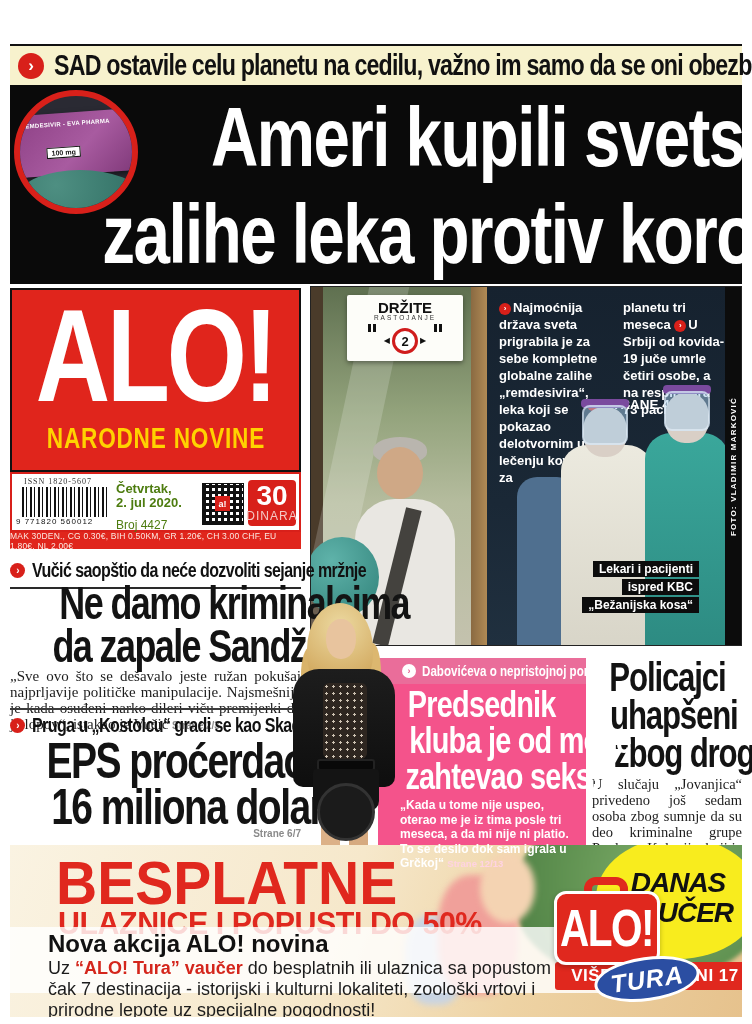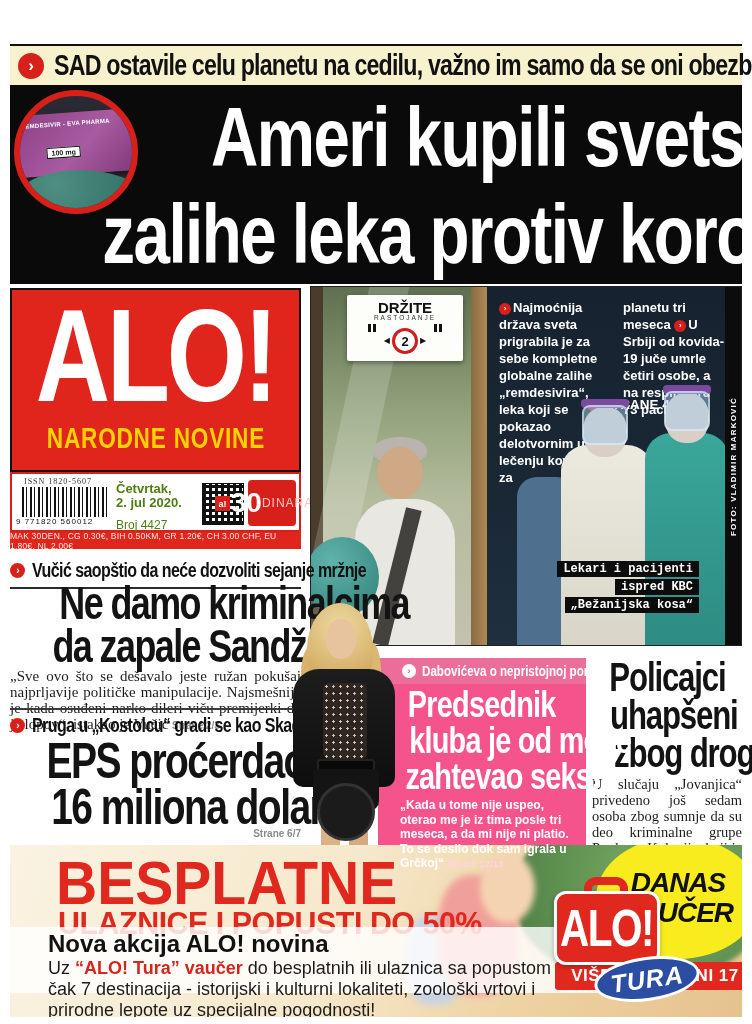--- a/index.html
+++ b/index.html
@@ -45,21 +45,21 @@
   .bdigits{left:4px;top:43px;width:100px;font-size:8px;color:#111;letter-spacing:1px;}
   .dateblk{left:104px;top:8px;width:80px;color:#4d7c0f;}
   .dateblk .d1{font-weight:bold;font-size:13px;line-height:14px;}
   .dateblk .d3{font-size:12px;margin-top:8px;}
   .qr{left:190px;top:9px;width:40px;height:40px;border:1px solid #111;
     background:repeating-linear-gradient(0deg,#111 0 3px,transparent 3px 6px),
                repeating-linear-gradient(90deg,#111 0 3px,#fff 3px 6px);}
   .qr .abadge{position:absolute;left:12px;top:12px;width:15px;height:15px;background:#d8201a;color:#fff;
     font-size:9px;font-weight:bold;display:flex;align-items:center;justify-content:center;}
   .pricebox{left:236px;top:6px;width:48px;height:46px;background:#d8201a;border-radius:4px;color:#fff;
-    display:flex;align-items:center;justify-content:center;}
+    display:flex;flex-direction:column;align-items:center;justify-content:center;}
   .pricebox .v{font-weight:800;font-size:28px;line-height:26px;}
   .pricebox .u{font-size:12px;letter-spacing:1px;color:#f4c9c5;}
   .price-strip{left:10px;top:532px;width:291px;height:17px;background:#e0251c;color:#fbe9e2;font-size:8.5px;
     display:flex;align-items:center;justify-content:center;letter-spacing:.2px;}
 
   
   .photo{left:310px;top:286px;width:432px;height:360px;background:#141f2b;border:1px solid #222;box-sizing:border-box;overflow:hidden;}
   .door{position:absolute;left:0;top:0;width:176px;height:360px;
     background:linear-gradient(#5f7050,#93a37c 35%,#b5bc9e 60%,#c4c2ae);}
   .doorframeL{position:absolute;left:0;top:0;width:12px;height:360px;background:#4a3b2a;}
@@ -92,21 +92,21 @@
   .ocol2{left:136px;top:12px;width:102px;}
   .opages{position:absolute;left:100px;top:110px;color:#fff;font-weight:800;font-size:13.5px;display:flex;align-items:center;gap:4px;}
 
   .worker{position:absolute;border-radius:26px 26px 0 0;}
   .wk-white{left:74px;top:158px;width:92px;height:202px;background:linear-gradient(#eceadf,#d8d5c8);}
   .wk-teal{left:158px;top:146px;width:84px;height:214px;background:linear-gradient(#3aa79b,#2d8b82);}
   .wk-blue{left:30px;top:190px;width:60px;height:170px;background:#4f6f8f;border-radius:20px 20px 0 0;}
   .whead{position:absolute;width:44px;height:50px;border-radius:45%;background:#d9cfc6;}
   .wshield{position:absolute;width:46px;height:40px;border-radius:8px;background:rgba(165,205,235,.5);border:2px solid rgba(230,240,250,.6);box-sizing:border-box;}
   .wband{position:absolute;width:48px;height:9px;background:#7a4a9e;border-radius:4px;}
-  .caption{position:absolute;right:28px;top:272px;text-align:right;font-family:Liberation Mono, monospace;}
+  .caption{position:absolute;right:28px;top:272px;text-align:right;}
   .cap-pill{display:block;margin:2px 0 0 auto;width:max-content;background:#0c0c0c;color:#fff;
     font-weight:800;font-size:12px;line-height:14px;padding:1px 6px;}
   .credit{position:absolute;right:0;top:0;width:16px;height:360px;background:#0c0c0c;color:#fff;
     display:flex;align-items:center;justify-content:center;}
   .credit span{writing-mode:vertical-rl;transform:rotate(180deg);font-size:8px;letter-spacing:1.2px;font-weight:bold;}
 
   
   .kicker{left:10px;width:291px;display:flex;align-items:center;gap:7px;color:#111;font-weight:800;font-size:20px;letter-spacing:-.7px;}
   .k1{top:559px;border-bottom:2px solid #2a2a2a;padding-bottom:5px;}
   .k2{top:714px;}

